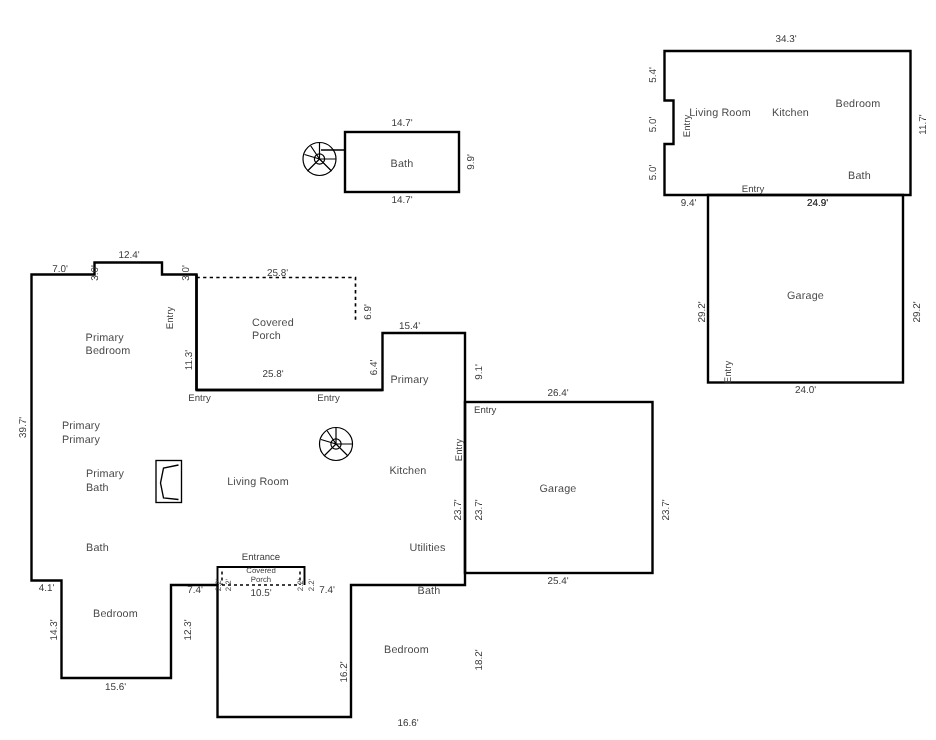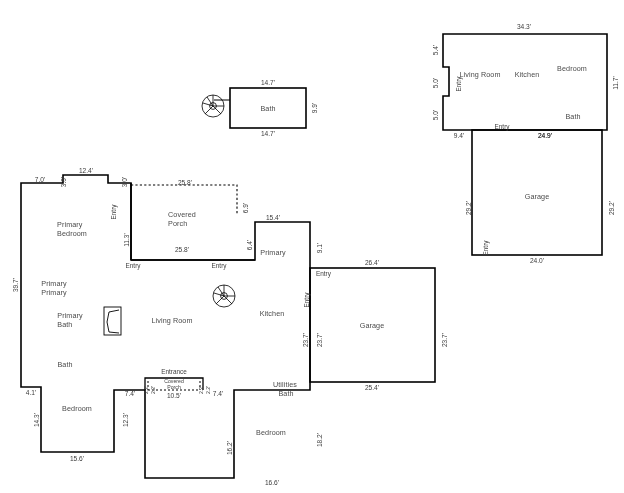--- a/index.html
+++ b/index.html
@@ -113,21 +113,21 @@
 <div class="lbl room ctr" style="left:182px;top:210px;">
   <div>Covered</div>
   <div>Porch</div>
 </div>
 <div class="lbl room ctr" style="left:273px;top:248px;">
   <span>Primary</span>
 </div>
 <div class="lbl room ctr" style="left:272px;top:309px;">
   <span>Kitchen</span>
 </div>
-<div class="lbl room ctr" style="left:285px;top:360px;margin-top:20px;">
+<div class="lbl room ctr" style="left:285px;top:360px;">
   <span>Utilities</span>
 </div>
 <div class="lbl room ctr" style="left:286px;top:389px;">
   <span>Bath</span>
 </div>
 <div class="lbl room ctr" style="left:271px;top:428px;">
   <span>Bedroom</span>
 </div>
 
 <div class="lbl dim rotc" style="left:12px;top:285px;">39.7'</div>

